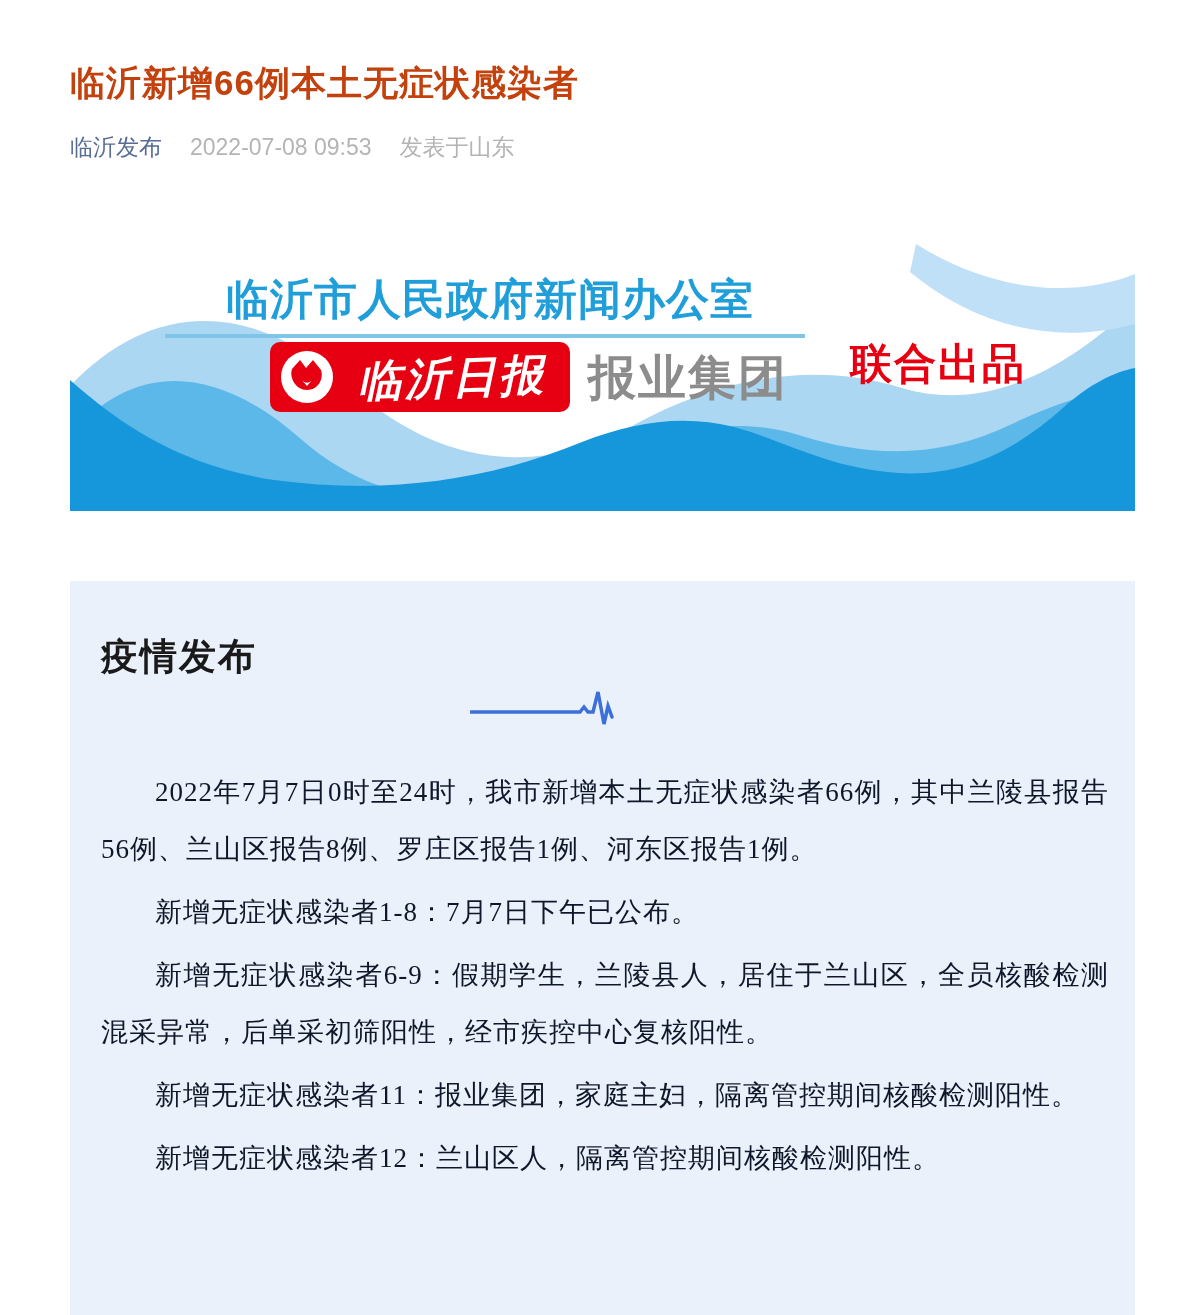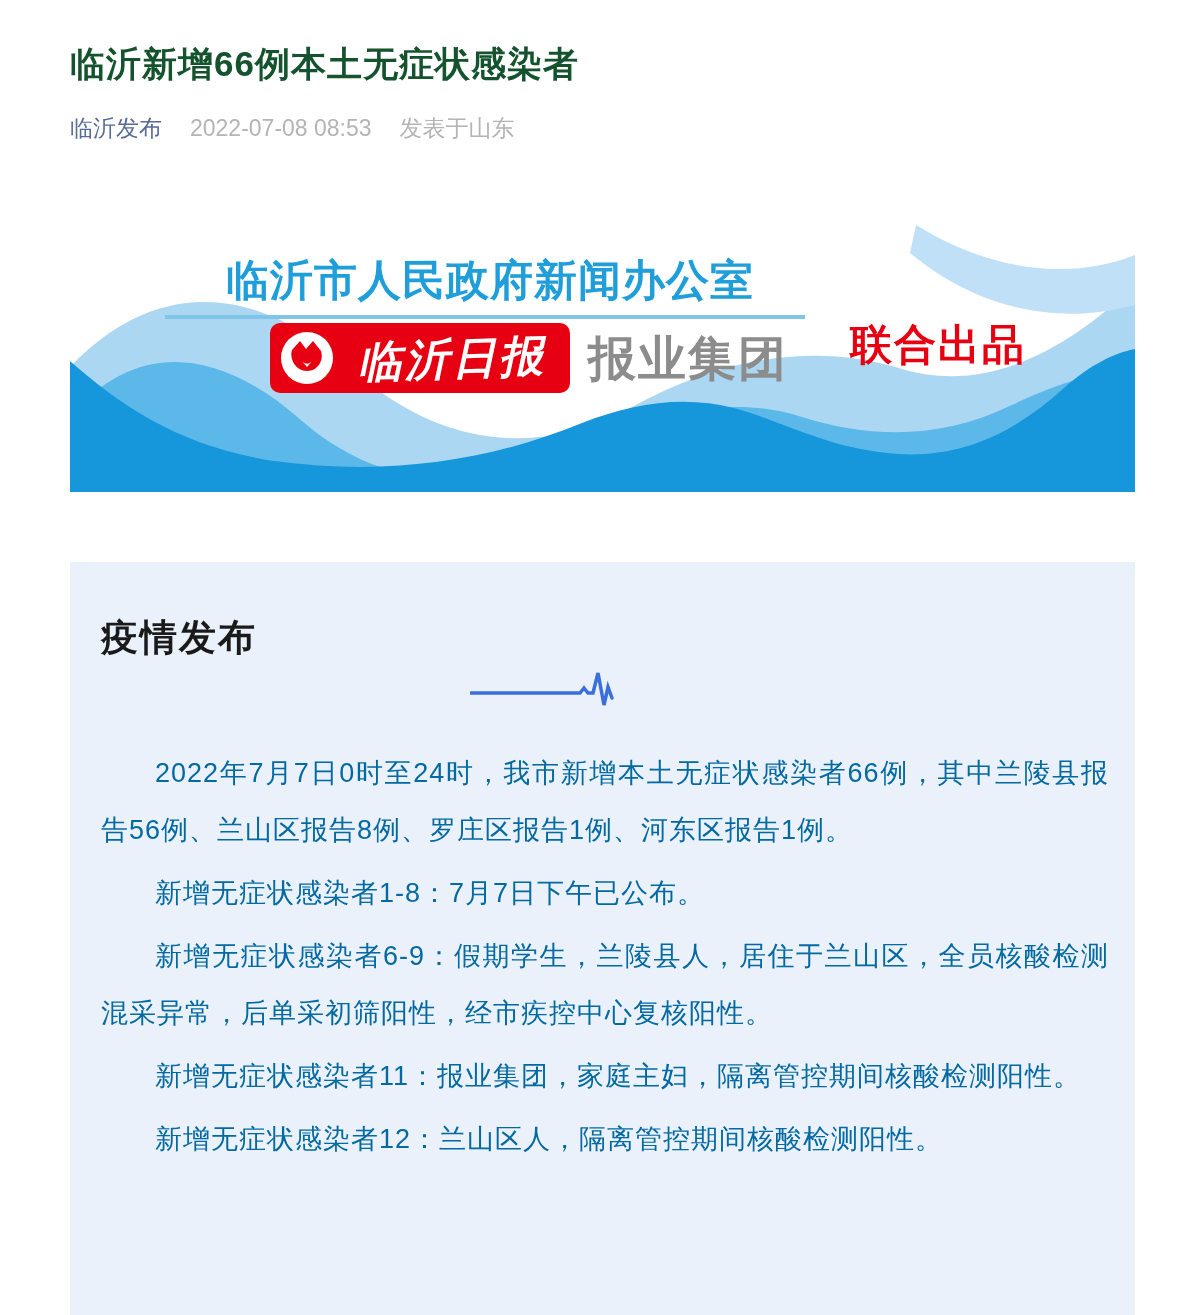--- a/index.html
+++ b/index.html
@@ -5,24 +5,24 @@
   * { margin: 0; padding: 0; box-sizing: border-box; }
   html, body {
     width: 1200px; height: 1315px;
     overflow: hidden;
     background: #ffffff;
     font-family: "Liberation Sans", "DejaVu Sans", sans-serif;
   }
   .page { width: 1200px; height: 1315px; padding: 0 65px 0 70px; }
 
   h1.title {
-    padding-top: 44px;
+    padding-top: 63px;
     font-size: 35px;
     font-weight: 700;
-    color: #14532d;
+    color: #c2410c;
     letter-spacing: 1px;
     line-height: 1.15;
   }
   .byline {
     margin-top: 29px;
     font-size: 23px;
     display: flex;
     align-items: baseline;
     gap: 28px;
     white-space: nowrap;
@@ -54,37 +54,38 @@
     letter-spacing: 2px;
     line-height: 1.2;
   }
   .pulse-wrap { margin-top: 6px; height: 44px; position: relative; }
   .pulse-wrap svg { position: absolute; left: 369px; top: 0; }
 
   .body-text { margin-top: 34px; }
   .body-text p {
     font-size: 27px;
     line-height: 57px;
-    color: #0369a1;
+    color: #0f172a;
     letter-spacing: 1px;
     text-indent: 2em;
     margin-bottom: 6px;
     text-align: justify;
+    font-family: Liberation Serif, serif;
   }
 </style>
 </head>
 <body>
 
 <div class="page">
 
   <h1 class="title">临沂新增66例本土无症状感染者</h1>
 
   <div class="byline">
     <span class="account">临沂发布</span>
-    <span class="time">2022-07-08 08:53</span>
+    <span class="time">2022-07-08 09:53</span>
     <span class="loc">发表于山东</span>
   </div>
 
   <div class="banner">
     <svg width="1065" height="337" viewBox="0 0 1065 337">
 
       <rect x="0" y="0" width="1065" height="337" fill="#ffffff"></rect>
 
       <path fill="#abd7f3" d="M0 212 C 80 128, 180 122, 282 214 C 372 294, 470 302, 562 252 C 650 204, 742 186, 832 214 C 912 238, 992 200, 1065 130 L1065 337 L0 337 Z"></path>
 

